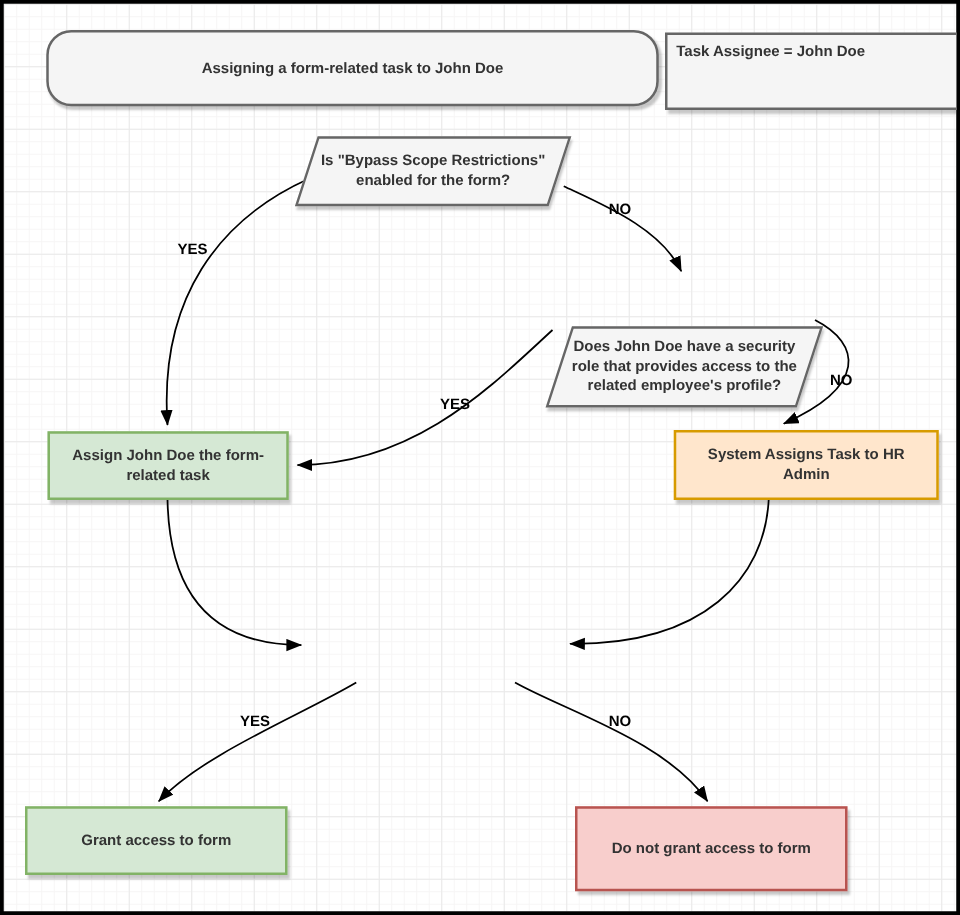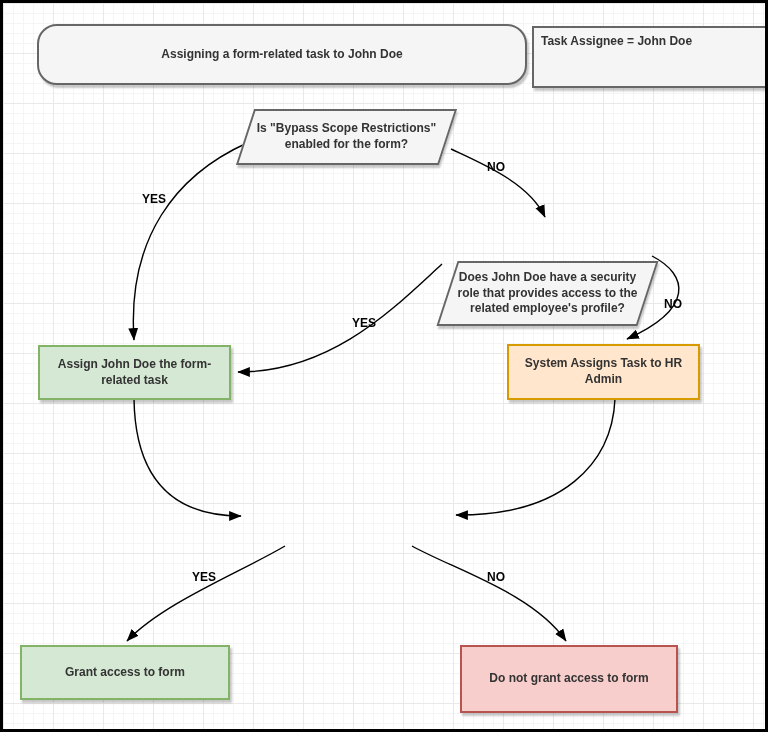--- a/index.html
+++ b/index.html
@@ -100,21 +100,21 @@
   <div class="para" style="left:434px;top:220px;width:221px;height:65px;margin-top:38px;">
     <div class="skin"></div>
     <div class="txt" style="padding:2px 10px;">Does John Doe have a security role that provides access to the related employee's profile?</div>
   </div>
 
 
   <div class="node" style="left: 35px; top: 342px; width: 193px; height: 55px; background: rgb(213, 232, 212); border: 2px solid rgb(130, 179, 102);">
     <span>Assign John Doe the form-related task</span>
   </div>
 
-  <div class="node" style="left: 504px; top: 341px; width: 193px; height: 56px; background: rgb(255, 230, 204); border: 2px solid rgb(215, 155, 0);">
+  <div class="node" style="left: 536px; top: 341px; width: 212px; height: 56px; background: rgb(255, 230, 204); border: 2px solid rgb(215, 155, 0);">
     <span>System Assigns Task to HR Admin</span>
   </div>
 
   <div class="node" style="left: 17px; top: 642px; width: 210px; height: 55px; background: rgb(213, 232, 212); border: 2px solid rgb(130, 179, 102); align-items: center;">
     <span>Grant access to form</span>
   </div>
 
   <div class="node" style="left: 457px; top: 642px; width: 218px; height: 68px; background: rgb(248, 206, 204); border: 2px solid rgb(184, 84, 80);">
     <span>Do not grant access to form</span>
   </div>

